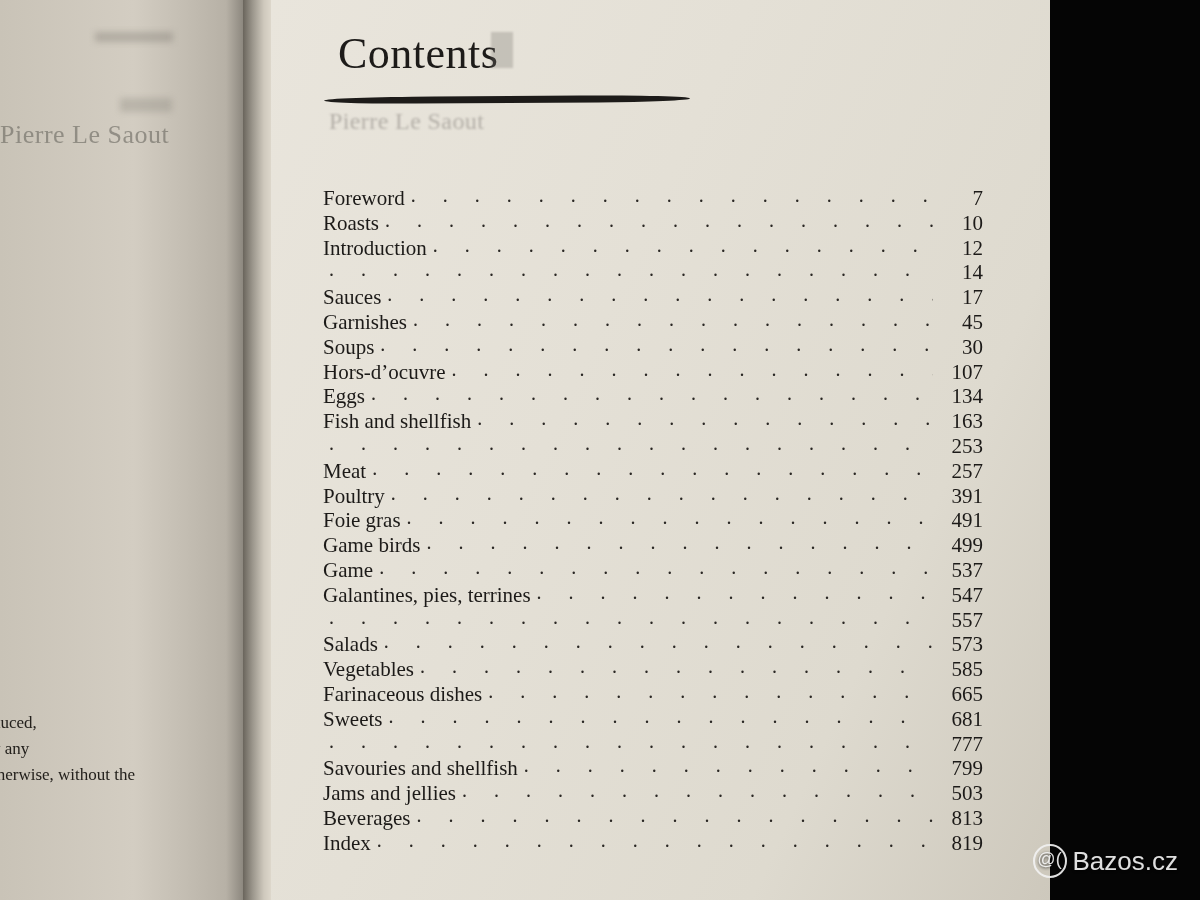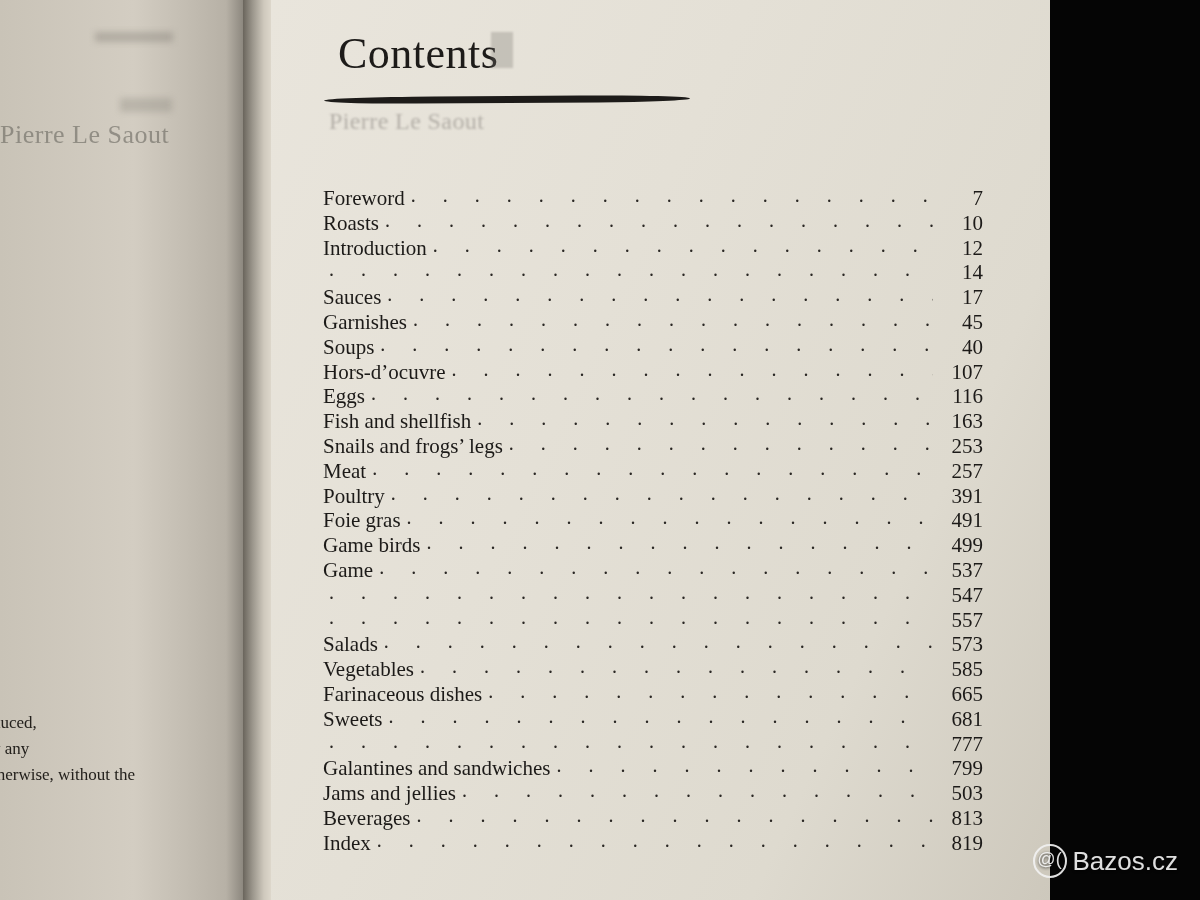--- a/index.html
+++ b/index.html
@@ -246,39 +246,38 @@
         <span class="toc-page">17</span>
       </div>
       <div class="toc-row">
         <span class="toc-label">Garnishes</span>
         <span class="toc-dots">. . . . . . . . . . . . . . . . . . . . . . . . . . . . . . . . . . . . . . . . . . . . . . . . . . . . . . . . . . . . . . .</span>
         <span class="toc-page">45</span>
       </div>
       <div class="toc-row">
         <span class="toc-label">Soups</span>
         <span class="toc-dots">. . . . . . . . . . . . . . . . . . . . . . . . . . . . . . . . . . . . . . . . . . . . . . . . . . . . . . . . . . . . . . .</span>
-        <span class="toc-page">40</span>
+        <span class="toc-page">30</span>
       </div>
       <div class="toc-row">
         <span class="toc-label">Hors-d’ocuvre</span>
         <span class="toc-dots">. . . . . . . . . . . . . . . . . . . . . . . . . . . . . . . . . . . . . . . . . . . . . . . . . . . . . . . . . . . . . . .</span>
         <span class="toc-page">107</span>
       </div>
       <div class="toc-row">
         <span class="toc-label">Eggs</span>
         <span class="toc-dots">. . . . . . . . . . . . . . . . . . . . . . . . . . . . . . . . . . . . . . . . . . . . . . . . . . . . . . . . . . . . . . .</span>
-        <span class="toc-page">116</span>
+        <span class="toc-page">134</span>
       </div>
       <div class="toc-row">
         <span class="toc-label">Fish and shellfish</span>
         <span class="toc-dots">. . . . . . . . . . . . . . . . . . . . . . . . . . . . . . . . . . . . . . . . . . . . . . . . . . . . . . . . . . . . . . .</span>
         <span class="toc-page">163</span>
       </div>
       <div class="toc-row">
-        <span class="toc-label">Snails and frogs’ legs</span>
         <span class="toc-dots">. . . . . . . . . . . . . . . . . . . . . . . . . . . . . . . . . . . . . . . . . . . . . . . . . . . . . . . . . . . . . . .</span>
         <span class="toc-page">253</span>
       </div>
       <div class="toc-row">
         <span class="toc-label">Meat</span>
         <span class="toc-dots">. . . . . . . . . . . . . . . . . . . . . . . . . . . . . . . . . . . . . . . . . . . . . . . . . . . . . . . . . . . . . . .</span>
         <span class="toc-page">257</span>
       </div>
       <div class="toc-row">
         <span class="toc-label">Poultry</span>
@@ -294,20 +293,21 @@
         <span class="toc-label">Game birds</span>
         <span class="toc-dots">. . . . . . . . . . . . . . . . . . . . . . . . . . . . . . . . . . . . . . . . . . . . . . . . . . . . . . . . . . . . . . .</span>
         <span class="toc-page">499</span>
       </div>
       <div class="toc-row">
         <span class="toc-label">Game</span>
         <span class="toc-dots">. . . . . . . . . . . . . . . . . . . . . . . . . . . . . . . . . . . . . . . . . . . . . . . . . . . . . . . . . . . . . . .</span>
         <span class="toc-page">537</span>
       </div>
       <div class="toc-row">
+        <span class="toc-label">Galantines, pies, terrines</span>
         <span class="toc-dots">. . . . . . . . . . . . . . . . . . . . . . . . . . . . . . . . . . . . . . . . . . . . . . . . . . . . . . . . . . . . . . .</span>
         <span class="toc-page">547</span>
       </div>
       <div class="toc-row">
         <span class="toc-dots">. . . . . . . . . . . . . . . . . . . . . . . . . . . . . . . . . . . . . . . . . . . . . . . . . . . . . . . . . . . . . . .</span>
         <span class="toc-page">557</span>
       </div>
       <div class="toc-row">
         <span class="toc-label">Salads</span>
         <span class="toc-dots">. . . . . . . . . . . . . . . . . . . . . . . . . . . . . . . . . . . . . . . . . . . . . . . . . . . . . . . . . . . . . . .</span>
@@ -326,21 +326,21 @@
       <div class="toc-row">
         <span class="toc-label">Sweets</span>
         <span class="toc-dots">. . . . . . . . . . . . . . . . . . . . . . . . . . . . . . . . . . . . . . . . . . . . . . . . . . . . . . . . . . . . . . .</span>
         <span class="toc-page">681</span>
       </div>
       <div class="toc-row">
         <span class="toc-dots">. . . . . . . . . . . . . . . . . . . . . . . . . . . . . . . . . . . . . . . . . . . . . . . . . . . . . . . . . . . . . . .</span>
         <span class="toc-page">777</span>
       </div>
       <div class="toc-row">
-        <span class="toc-label">Galantines and sandwiches</span>
+        <span class="toc-label">Savouries and shellfish</span>
         <span class="toc-dots">. . . . . . . . . . . . . . . . . . . . . . . . . . . . . . . . . . . . . . . . . . . . . . . . . . . . . . . . . . . . . . .</span>
         <span class="toc-page">799</span>
       </div>
       <div class="toc-row">
         <span class="toc-label">Jams and jellies</span>
         <span class="toc-dots">. . . . . . . . . . . . . . . . . . . . . . . . . . . . . . . . . . . . . . . . . . . . . . . . . . . . . . . . . . . . . . .</span>
         <span class="toc-page">503</span>
       </div>
       <div class="toc-row">
         <span class="toc-label">Beverages</span>

